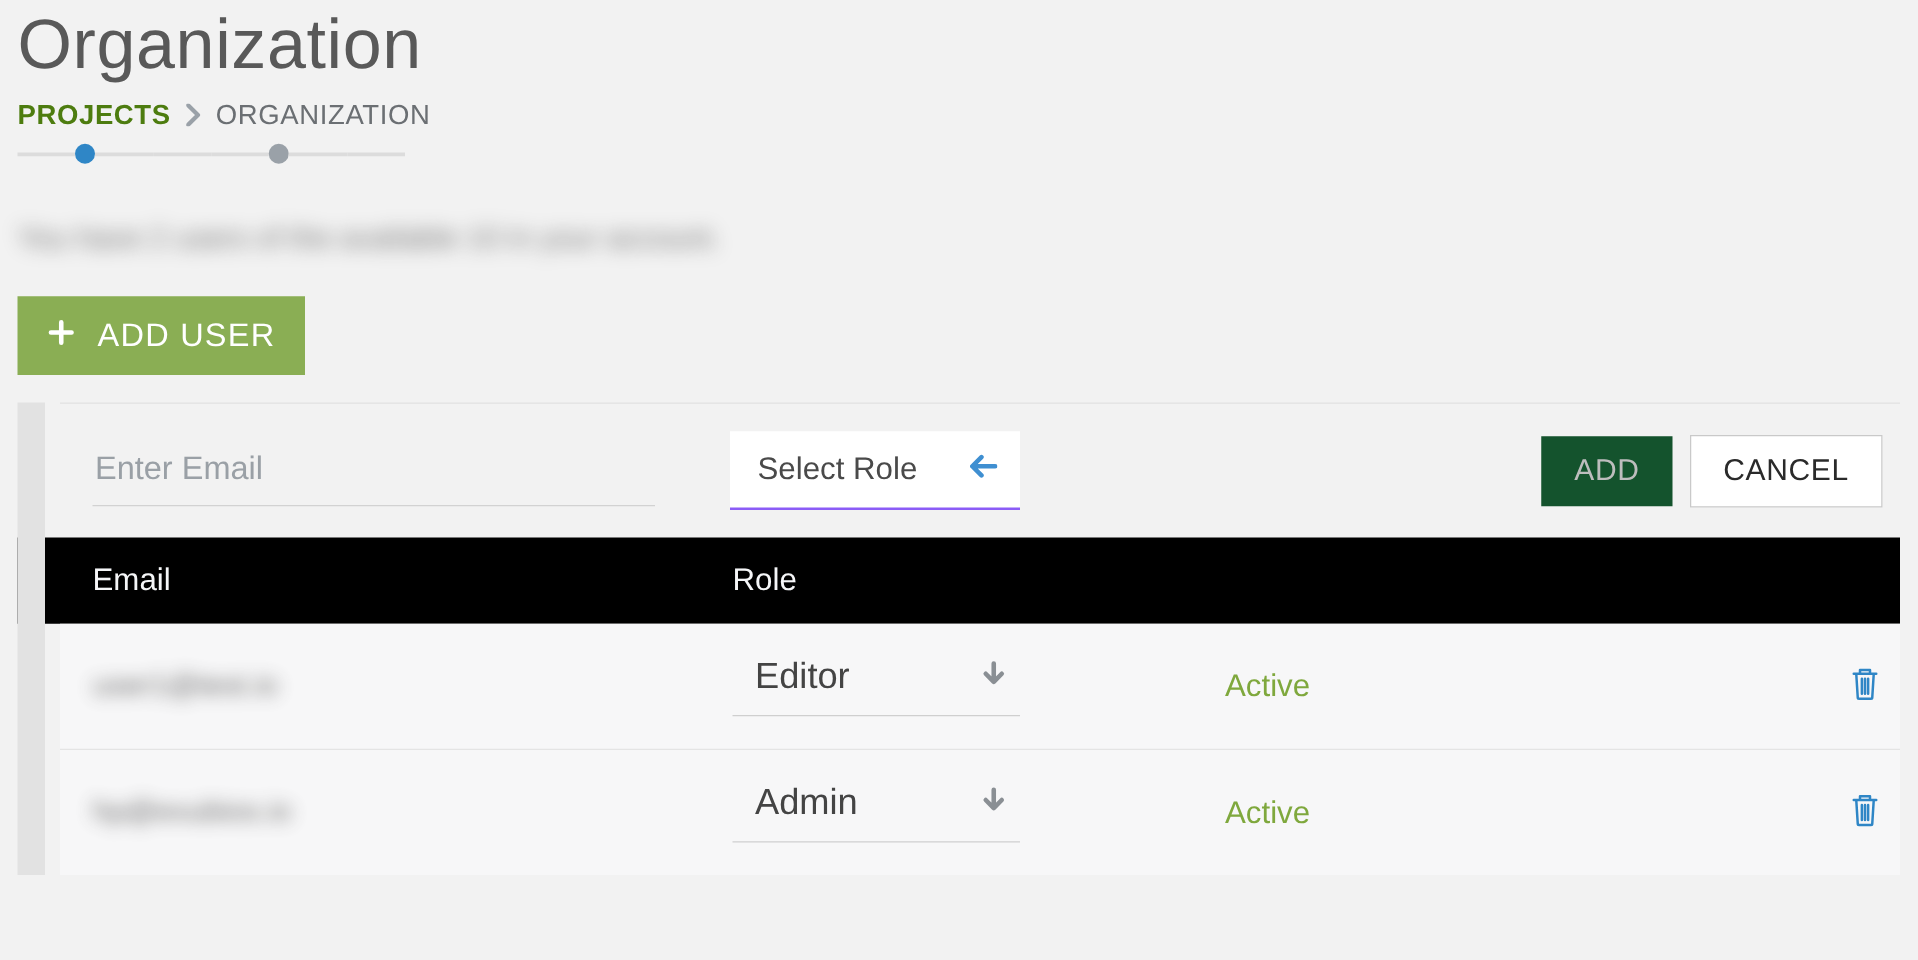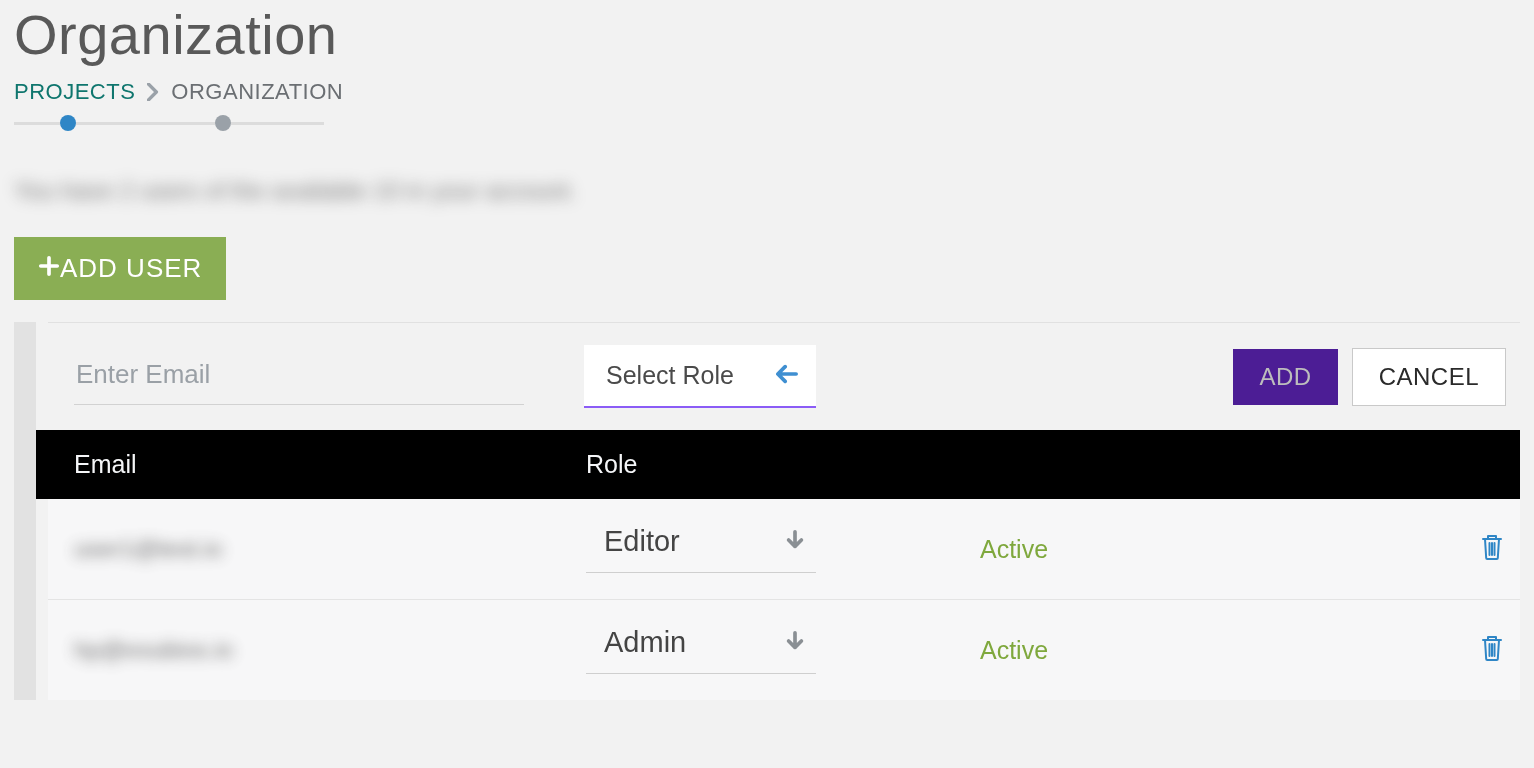--- a/index.html
+++ b/index.html
@@ -21,21 +21,21 @@
     margin-top: 2px;
   }
   .breadcrumb {
     display: flex;
     align-items: center;
     gap: 12px;
     margin-top: 12px;
     font-size: 22px;
     letter-spacing: 0.5px;
   }
-  .breadcrumb .crumb-link { color: #0f766e; text-decoration: none; }
+  .breadcrumb .crumb-link { color: #4d7c0f; text-decoration: none; font-weight: bold; }
   .breadcrumb .crumb-sep { color: #9aa1a8; display: inline-flex; }
   .breadcrumb .crumb-current { color: #6b6f73; }
   .chevron-svg { width: 12px; height: 18px; }
 
   .steps {
     display: flex;
     align-items: center;
     gap: 0;
     margin-top: 10px;
     width: 310px;
@@ -61,21 +61,21 @@
     opacity: 0.9;
     color: #666;
     font-size: 24px;
     white-space: nowrap;
     overflow: hidden;
   }
 
   .add-user-btn {
     display: inline-flex;
     align-items: center;
-    gap: 0;
+    gap: 18px;
     margin-top: 30px;
     background: #8aae54;
     color: #fff;
     border: none;
     padding: 16px 24px;
     font-size: 26px;
     letter-spacing: 1px;
     cursor: pointer;
     font-weight: 500;
   }
@@ -131,21 +131,21 @@
 
   .form-spacer { flex: 1; }
   .btn {
     font-size: 24px;
     padding: 14px 26px;
     border: none;
     cursor: pointer;
     letter-spacing: 0.5px;
   }
   .btn-add {
-    background: #4c1d95;
+    background: #14532d;
     color: #bdbdbd;
     margin-right: 14px;
   }
   .btn-cancel {
     background: #fff;
     border: 1px solid #c9c9c9;
     color: #2a2a2a;
   }
 
   .table-header {

